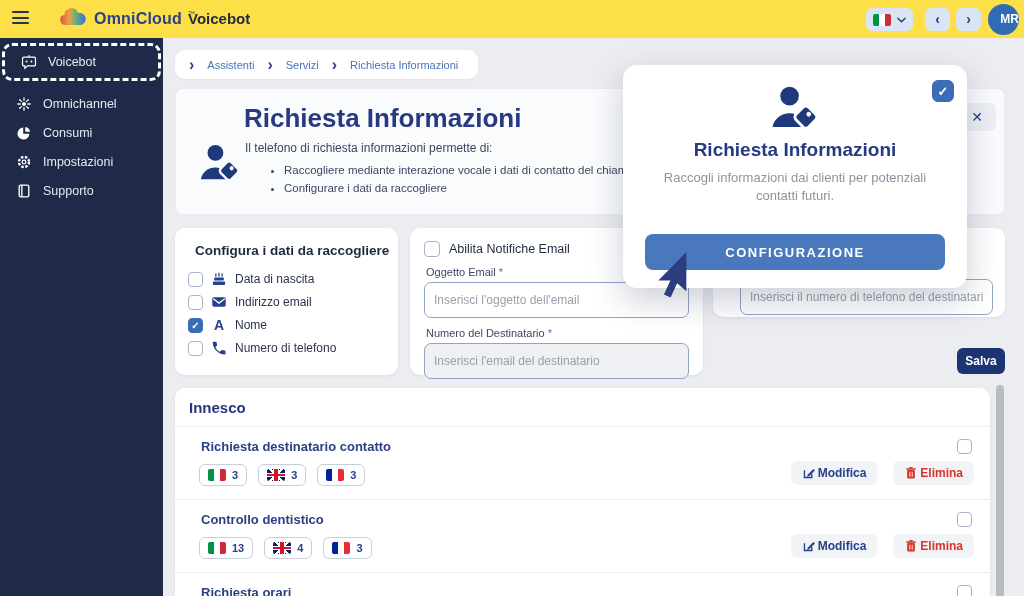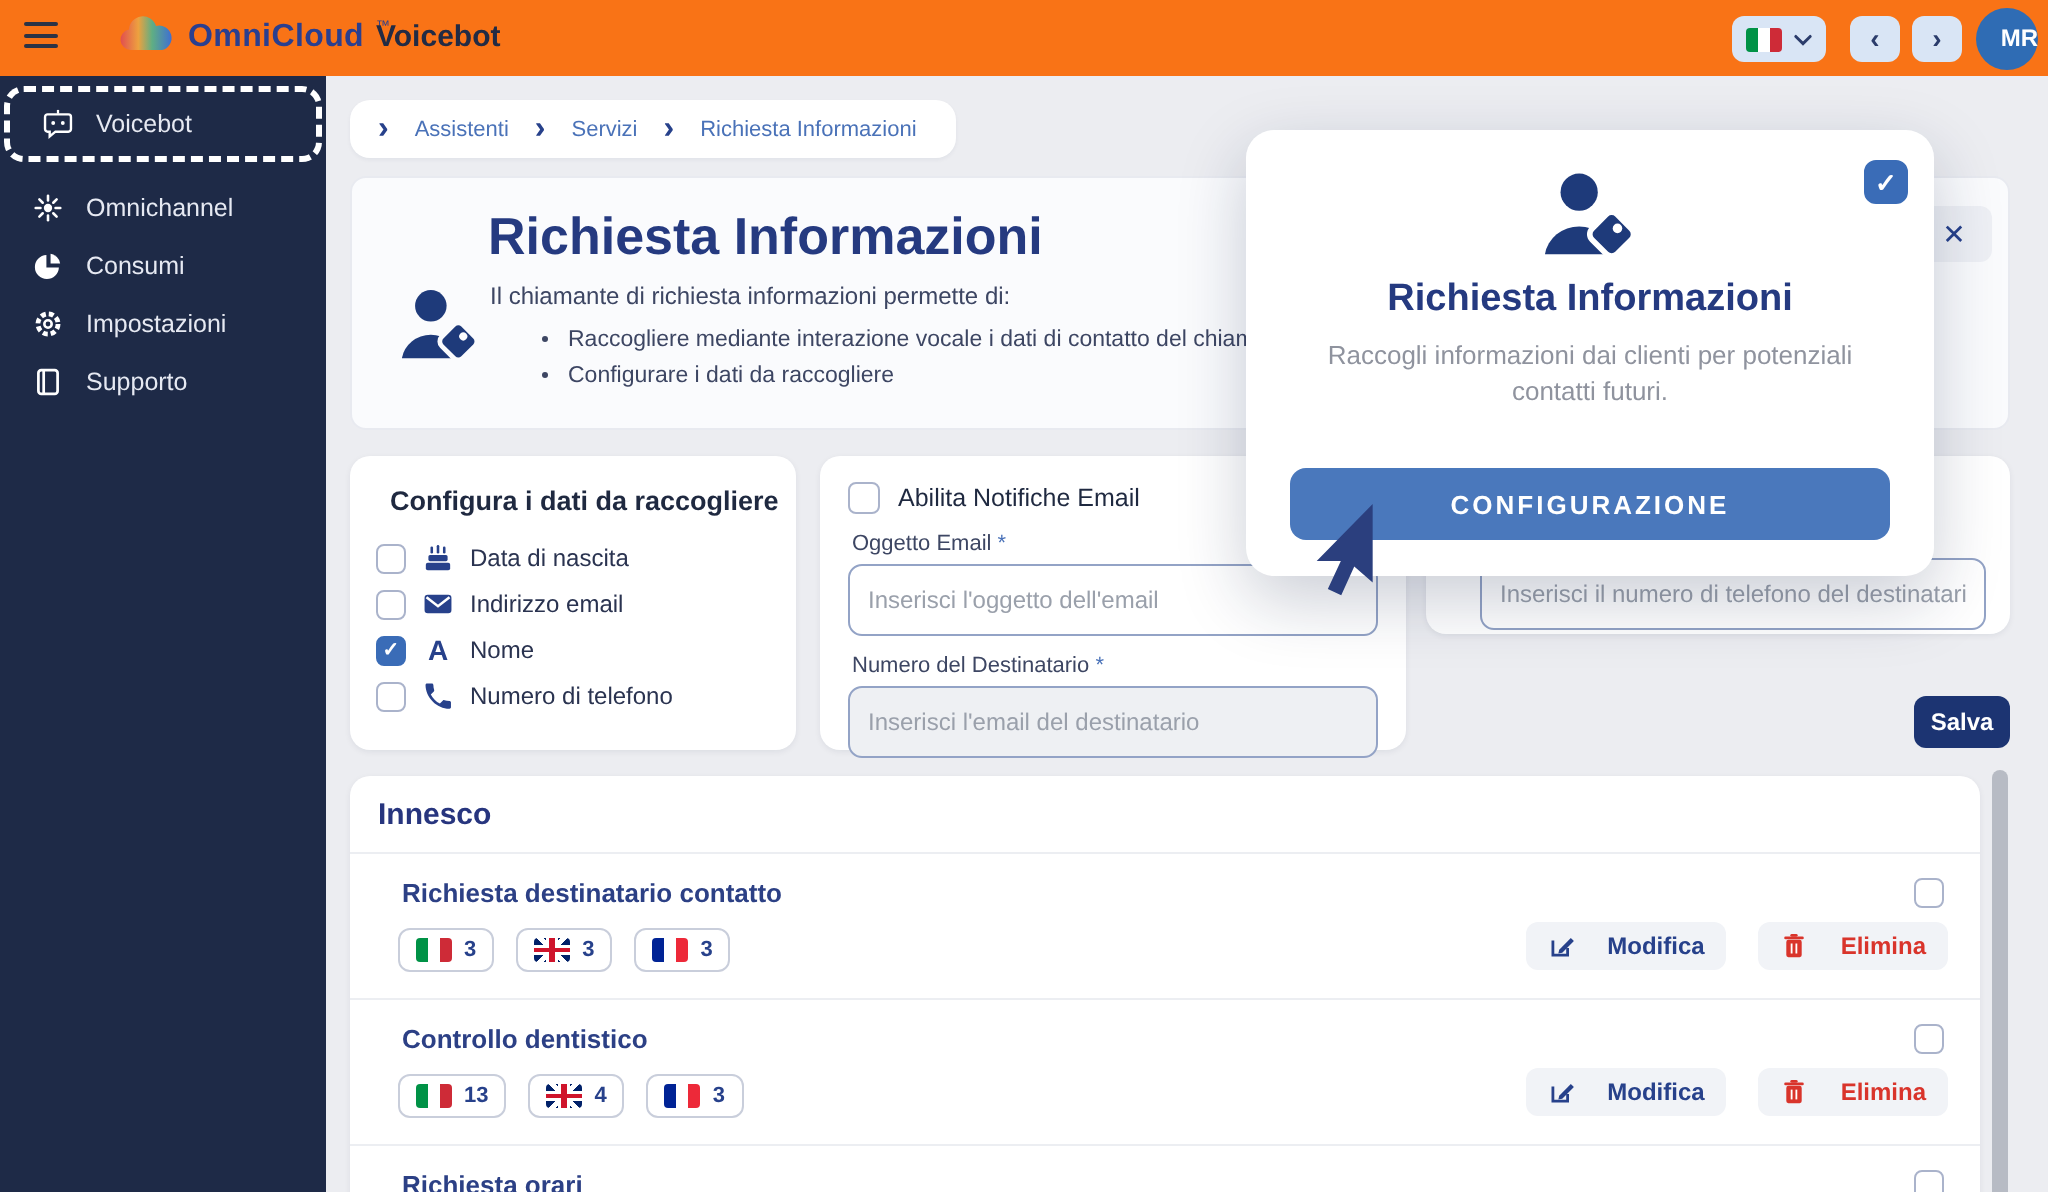--- a/index.html
+++ b/index.html
@@ -1,21 +1,21 @@
 <!DOCTYPE html>
 <html><head>
 <meta charset="utf-8">
 <style>
   * { margin:0; padding:0; box-sizing:border-box; }
   html,body { width:1024px; height:596px; overflow:hidden; }
   body { font-family:"Liberation Sans", sans-serif; background:#ecedf1; }
   .screen { position:relative; width:1024px; height:596px; overflow:hidden; }
 
   
-  .topbar { position:absolute; left:0; top:0; width:1024px; height:38px; background:#f97316; z-index:5; }
+  .topbar { position:absolute; left:0; top:0; width:1024px; height:38px; background:#fde047; z-index:5; }
   .hamburger { position:absolute; left:12px; top:11px; width:17px; height:14px; cursor:pointer; }
   .hamburger span { display:block; height:2px; background:#2b3346; border-radius:1px; margin-bottom:3.5px; }
   .logo { position:absolute; left:58px; top:7px; display:flex; align-items:flex-start; gap:6px; }
   .logo-text { font-size:16px; font-weight:700; color:#2a3f8f; letter-spacing:.2px; line-height:24px; }
   .logo-tm { font-size:7px; color:#2a3f8f; margin-top:3px; }
   .topbar-title { position:absolute; left:188px; top:10px; font-size:15px; font-weight:700; color:#222b44; }
   .lang-btn { position:absolute; right:111px; top:8px; width:47px; height:23px; background:#d9e5f5; border-radius:6px;
               display:flex; align-items:center; justify-content:center; gap:6px; cursor:pointer; }
   .nav-btn { position:absolute; top:8px; width:25px; height:23px; background:#d9e5f5; border-radius:6px; text-align:center;
              font-size:14px; font-weight:700; color:#2b3c6b; line-height:22px; cursor:pointer; }
@@ -97,21 +97,21 @@
                   border-radius:10px 10px 0 0; box-shadow:0 1px 3px rgba(20,30,60,.07); overflow:hidden; }
   .innesco-title { font-size:15px; font-weight:700; color:#27357e; padding:11px 0 10px 14px; border-bottom:1px solid #eceef2; }
   .trigger-row { position:relative; height:73px; border-bottom:1px solid #eceef2; }
   .trigger-name { position:absolute; left:26px; top:12px; font-size:13px; font-weight:700; color:#2c4085; }
   .flag-badges { position:absolute; left:24px; top:37px; display:flex; gap:11px; }
   .flag-badge { display:flex; align-items:center; gap:6px; border:1px solid #c9cedb; border-radius:6px;
                 padding:4px 8px; background:#fff; cursor:default; }
   .flag-badge .count { font-size:11px; font-weight:600; color:#27418b; }
   .row-cb { position:absolute; right:18px; top:12px; }
   .row-actions { position:absolute; right:16px; top:34px; display:flex; gap:16px; }
-  .act-btn { display:flex; align-items:center; gap:16px; background:#f1f3f7; border:none; border-radius:6px;
+  .act-btn { display:flex; align-items:center; gap:2px; background:#f1f3f7; border:none; border-radius:6px;
              padding:5px 11px; font-size:12px; font-weight:600; cursor:pointer; font-family:"Liberation Sans",sans-serif; }
   .act-modifica { color:#27418b; }
   .act-elimina { color:#d9342b; }
 
   .scrollbar-thumb { position:absolute; left:833px; top:347px; width:8px; height:233px; background:#b7bbc4;
                      border-radius:4px; cursor:pointer; }
 
   
   .modal { position:absolute; left:623px; top:65px; width:344px; height:223px; background:#fff; border-radius:14px;
            box-shadow:0 12px 34px rgba(20,30,70,.22); z-index:50; }
@@ -229,21 +229,21 @@
     <section class="header-card">
       <svg class="header-icon" viewBox="0 0 24 24">
         <circle cx="9.5" cy="6.5" r="4.3" fill="#1e3a7a"></circle>
         <path d="M1.6 20.8 a8 7.6 0 0 1 15.8 0 z" fill="#1e3a7a"></path>
         <g transform="rotate(45 17 16.2)">
           <rect x="12.9" y="12.1" width="8.2" height="8.2" rx="1.8" fill="#1e3a7a" stroke="#fafbfd" stroke-width="1.3"></rect>
           <circle cx="17" cy="14.3" r="1.1" fill="#fafbfd"></circle>
         </g>
       </svg>
       <h1 class="header-title">Richiesta Informazioni</h1>
-      <div class="header-sub">Il chiamante di richiesta informazioni permette di:</div>
+      <div class="header-sub">Il telefono di richiesta informazioni permette di:</div>
       <ul class="header-bullets">
         <li>Raccogliere mediante interazione vocale i dati di contatto del chiamante</li>
         <li>Configurare i dati da raccogliere</li>
       </ul>
       <div class="close-btn">✕</div>
     </section>
 
     <section class="panel panel-config">
       <h3>Configura i dati da raccogliere</h3>
       <div class="opt-row">

